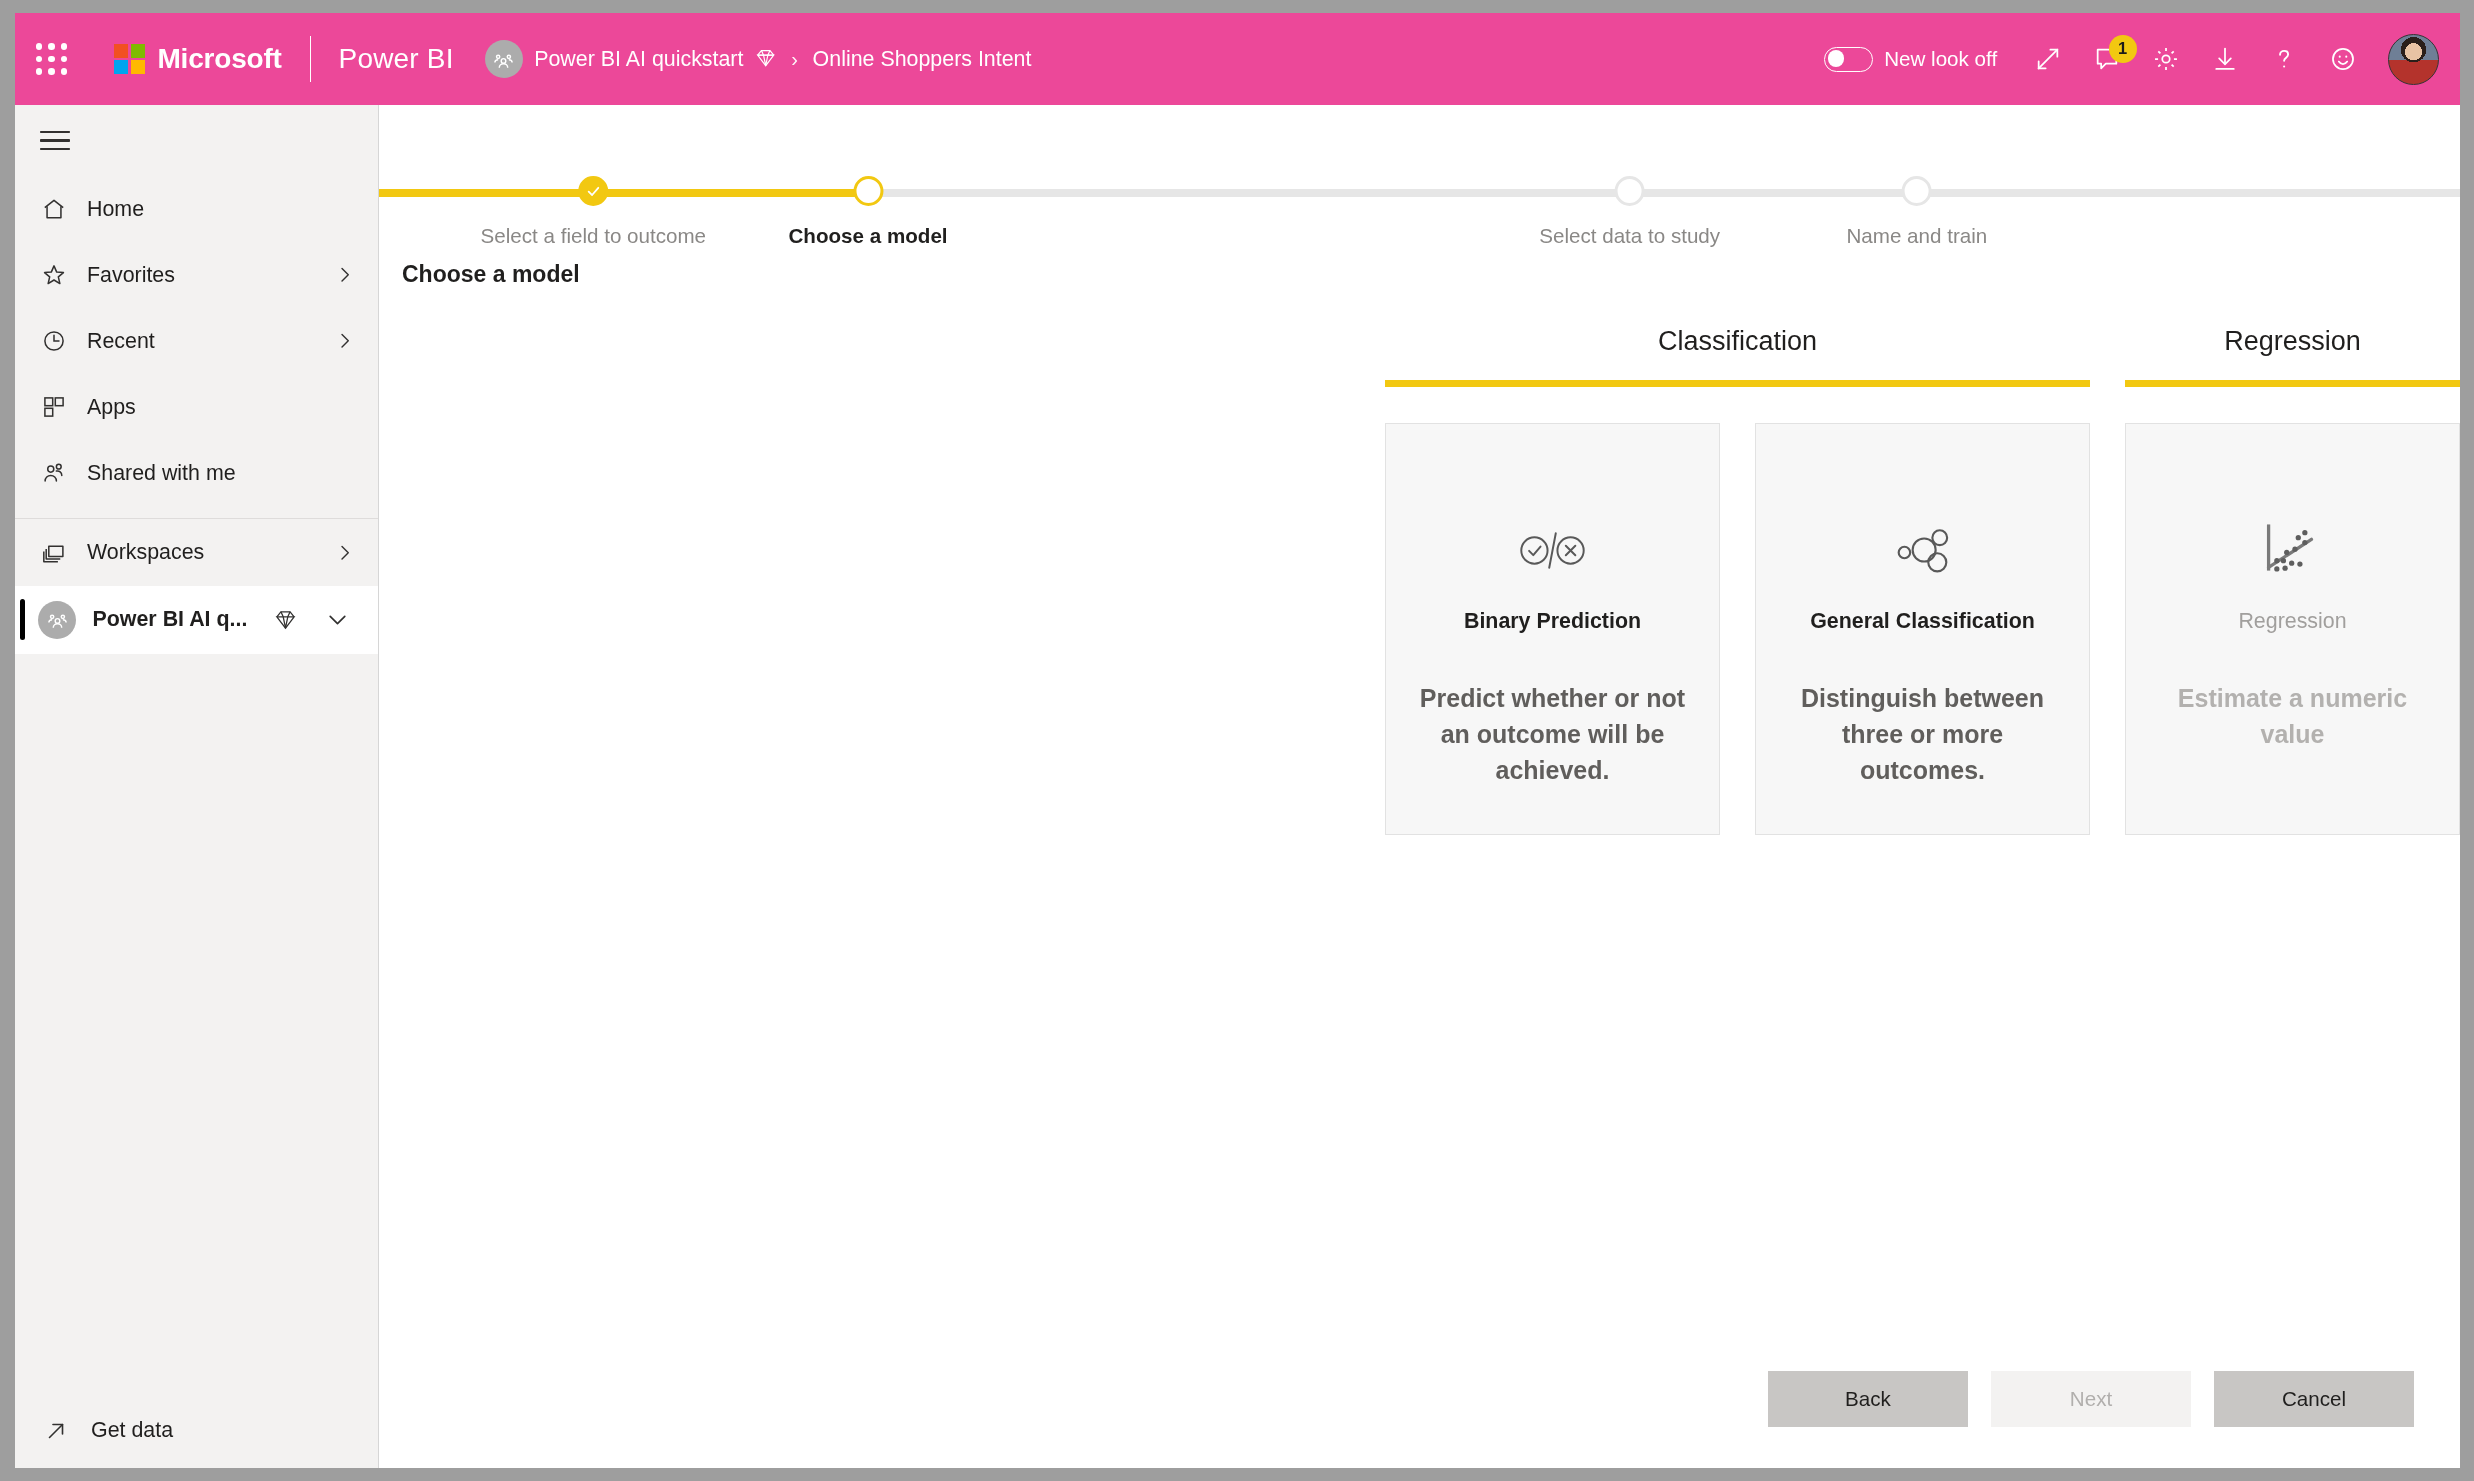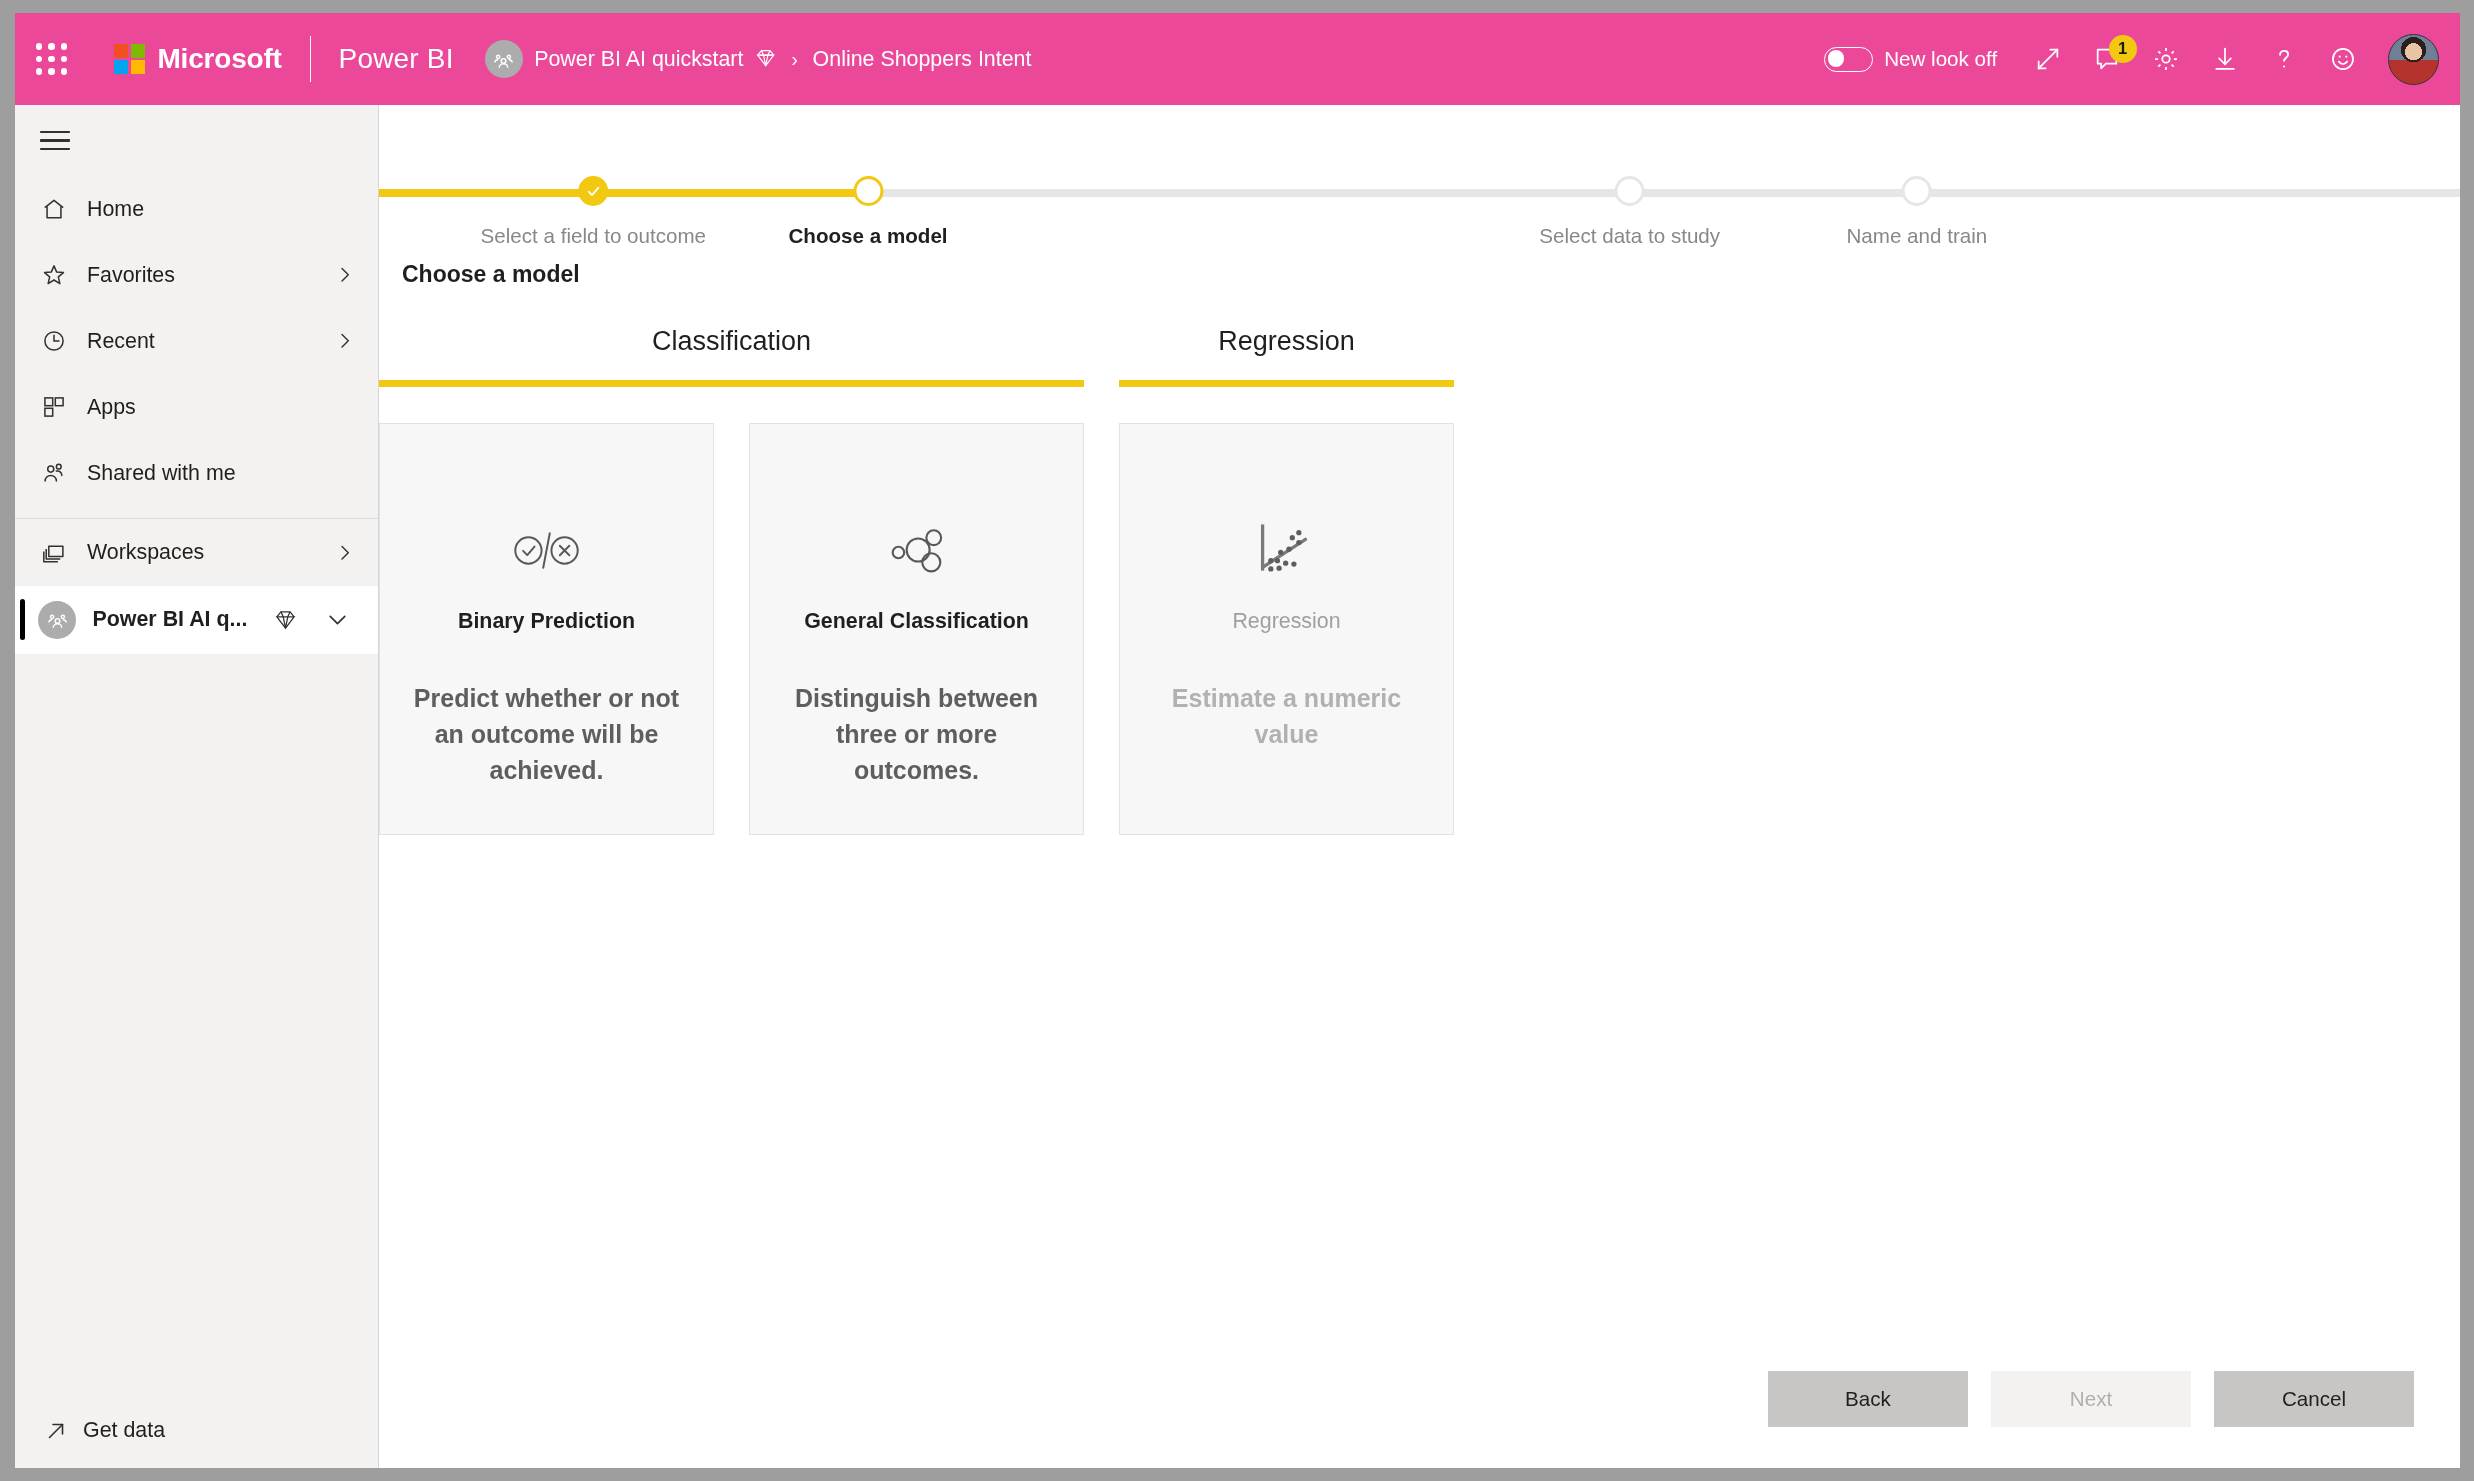--- a/index.html
+++ b/index.html
@@ -160,21 +160,21 @@
     width: 38px; height: 38px; border-radius: 50%;
     background: #acacac; display: flex; align-items: center; justify-content: center; flex: none;
   }
   .ws-item-label { font-size: 21.4px; color: #201f1e; font-weight: 600; }
   .ws-diamond { margin-left: 10px; display: flex; align-items: center; }
   .ws-caret { margin-left: auto; margin-right: 28px; display: flex; align-items: center; }
 
   .sidebar-spacer { flex: 1; }
   .getdata-row {
     height: 76px; display: flex; align-items: center;
-    padding-left: 25px; gap: 12px; cursor: pointer;
+    padding-left: 25px; gap: 20px; cursor: pointer;
     border-top: 0.8px solid transparent;
   }
   .getdata-label { font-size: 21.4px; color: #201f1e; }
 
   
   .main {
     flex: 1; background: #fff; display: flex; flex-direction: column;
     min-width: 0; position: relative;
   }
 
@@ -211,21 +211,21 @@
     margin-top: 18px; font-size: 20.6px; color: #8a8886; white-space: nowrap;
   }
   .step-label.current { color: #201f1e; font-weight: 600; }
 
   .page-title {
     font-size: 23px; font-weight: 700; color: #201f1e;
     padding: 23px 0 0 23px;
   }
 
   
-  .chooser { display: flex; justify-content: flex-start; margin-top: 38px; }
+  .chooser { display: flex; justify-content: flex-end; margin-top: 38px; }
   .chooser-inner { display: flex; gap: 35px; }
   .category { display: flex; flex-direction: column; }
   .category-title {
     font-size: 27px; color: #201f1e; text-align: center;
     padding-bottom: 23px; font-weight: 400;
   }
   .category-rule { height: 6.6px; background: #F2C811; }
   .category-cards { display: flex; gap: 35px; margin-top: 36px; }
 
   .model-card {

